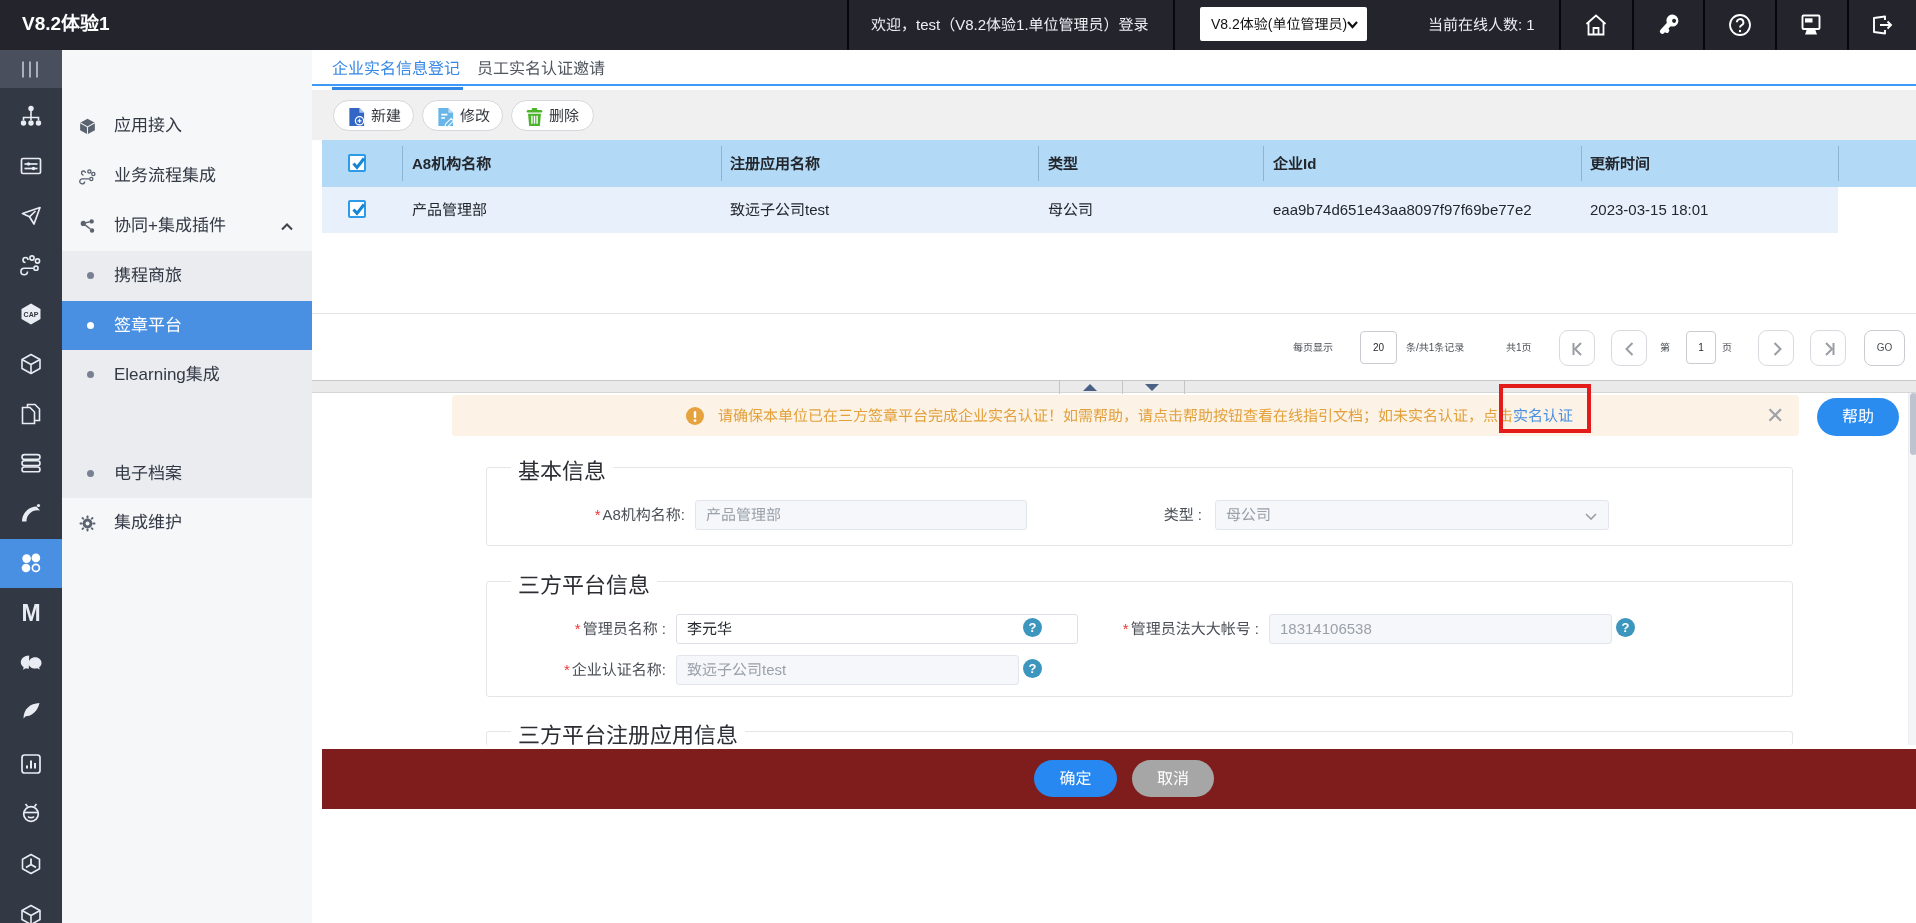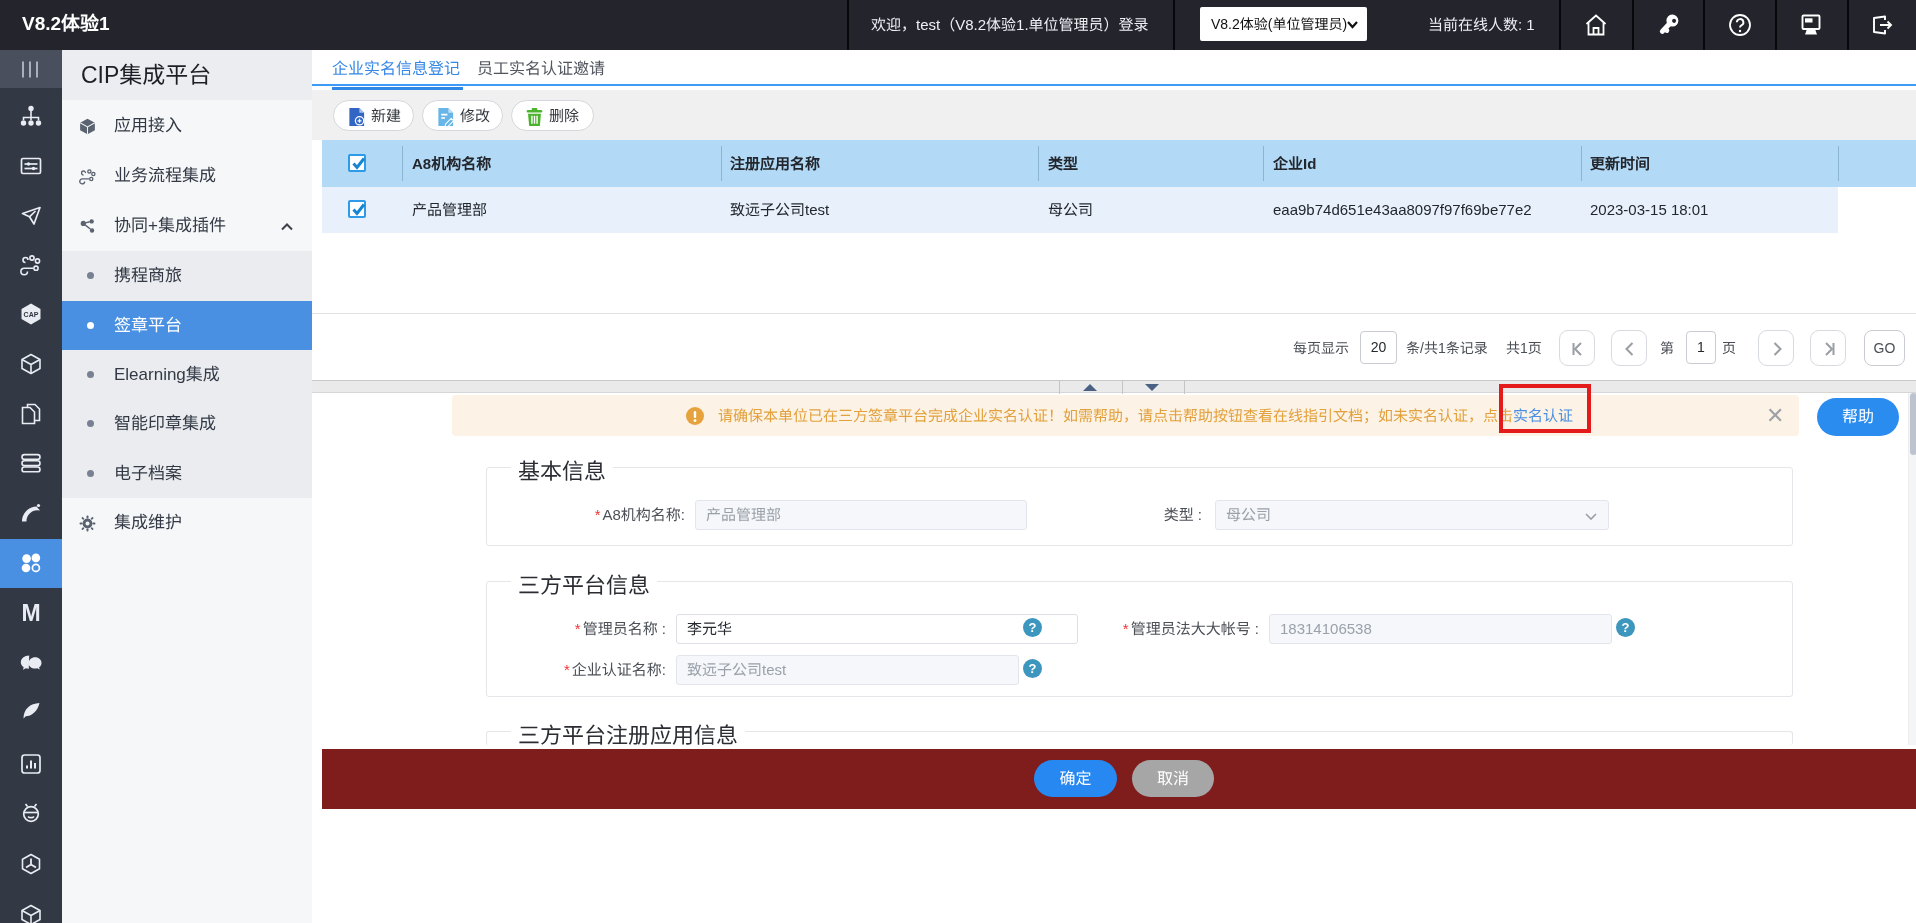--- a/index.html
+++ b/index.html
@@ -51,21 +51,21 @@
   
   .thead { position:absolute; left:10px; top:90px; width:1594px; height:47px; background:#b2d9f5; }
   .trow  { position:absolute; left:10px; top:137px; width:1516px; height:46px; background:#e8f1fb; }
   .hcell { position:absolute; top:0; height:47px; font-weight:bold; font-size:15px; color:#23272d; line-height:47px; }
   .rcell { position:absolute; top:0; height:46px; font-size:15px; color:#23272d; line-height:46px; }
   .vline { position:absolute; top:6px; width:1px; height:35px; background:#8ab6d4; }
   .cbox { position:absolute; width:18px; height:18px; background:#fff; border:2px solid #2d9be8; border-radius:2px; }
   .cbox svg { position:absolute; left:0px; top:-1px; }
 
   
-  .pag { position:absolute; top:280px; left:0; width:1604px; height:36px; font-size:14px; color:#4a4e55; }
+  .pag { position:absolute; top:280px; left:0; width:1604px; height:36px; font-size:10px; color:#4a4e55; }
   .pag .t { position:absolute; top:0; line-height:36px; }
   .pbox { position:absolute; top:1px; height:33px; border:1px solid #c9ccd1; border-radius:4px; background:#fff; text-align:center; line-height:31px; color:#26292e; }
   .pbtn { position:absolute; top:0; width:36px; height:36px; border:1px solid #d7dade; border-radius:9px; background:#fff; }
   .pbtn svg { position:absolute; left:8px; top:8px; }
 
   
   .split { position:absolute; left:0; top:330px; width:1604px; height:13px; background:#eaeaea; border-top:1px solid #c8c8c8; border-bottom:1px solid #d6d6d6; }
   .split .seg { position:absolute; top:0; width:1px; height:13px; background:#c4c4c4; }
 
   
@@ -235,21 +235,20 @@
         <path d="M12 2.5 L20.5 7.25 V16.75 L12 21.5 L3.5 16.75 V7.25 Z"></path>
         <path d="M12 12.5 V6.5 M12 12.5 L7 15.5 M12 12.5 L17 15.5" stroke-width="1.8"></path>
       </svg>
     <svg class="ric" style="top:853px" viewBox="0 0 24 24" fill="none" stroke="#e9ecf2" stroke-width="1.6" stroke-linejoin="round">
         <path d="M12 2.5 L21 7.5 V16.5 L12 21.5 L3 16.5 V7.5 Z"></path>
         <path d="M3 7.5 L12 12.5 L21 7.5 M12 12.5 V21.5"></path>
       </svg>
   </div>
 
   <div class="sidebar">
-    <div class="sb-title">CIP集成平台</div>
     <div class="sb-item" style="top:51px">
       <svg class="sb-ic" viewBox="0 0 18 18">
           <path d="M9 0.8 L16.8 5.1 V12.9 L9 17.2 L1.2 12.9 V5.1 Z" fill="#5b6270"></path>
           <path d="M1.2 5.1 L9 9.4 L16.8 5.1 M9 9.4 V17.2" stroke="#eef0f3" stroke-width="1.1" fill="none"></path>
         </svg>
       <span class="txt">应用接入</span>
       </div>
     <div class="sb-item" style="top:101px">
       <svg class="sb-ic" viewBox="0 0 18 18" fill="none" stroke="#5b6270" stroke-width="1.4">
           <circle cx="11" cy="3.6" r="1.7"></circle>
@@ -277,24 +276,20 @@
           <span class="dot"></span>
           <span class="txt">携程商旅</span>
         </div>
       <div class="sub-item sub-sel" style="top:50px">
           <span class="dot"></span>
           <span class="txt">签章平台</span>
         </div>
       <div class="sub-item" style="top:99px">
           <span class="dot"></span>
           <span class="txt">Elearning集成</span>
-        </div>
-      <div class="sub-item" style="top:148px">
-          <span class="dot"></span>
-          <span class="txt">智能印章集成</span>
         </div>
       <div class="sub-item" style="top:198px">
           <span class="dot"></span>
           <span class="txt">电子档案</span>
         </div>
     </div>
     <div class="sb-item" style="top:448px">
       <svg class="sb-ic" viewBox="0 0 18 18" fill="#5b6270">
           <g>
             <rect x="8" y="0.6" width="2" height="3.2" rx="0.8"></rect>

